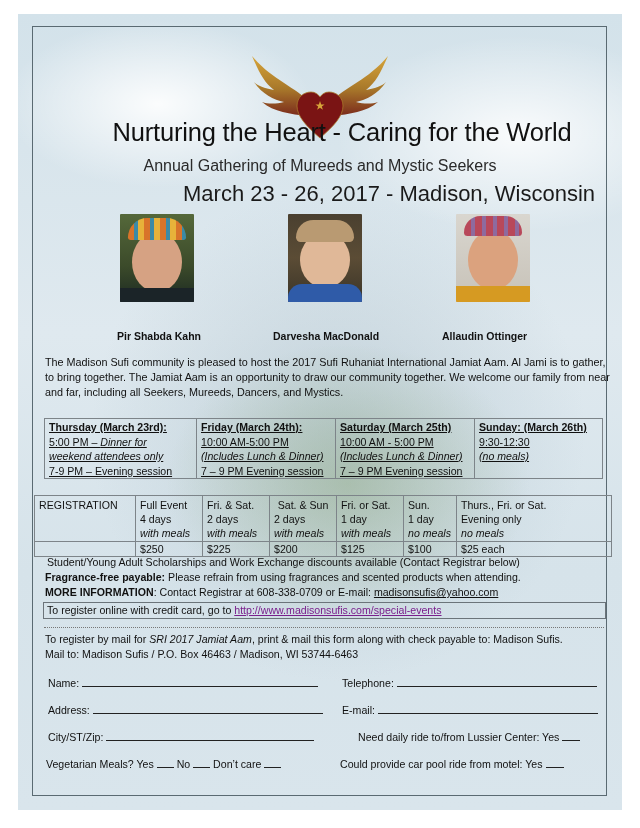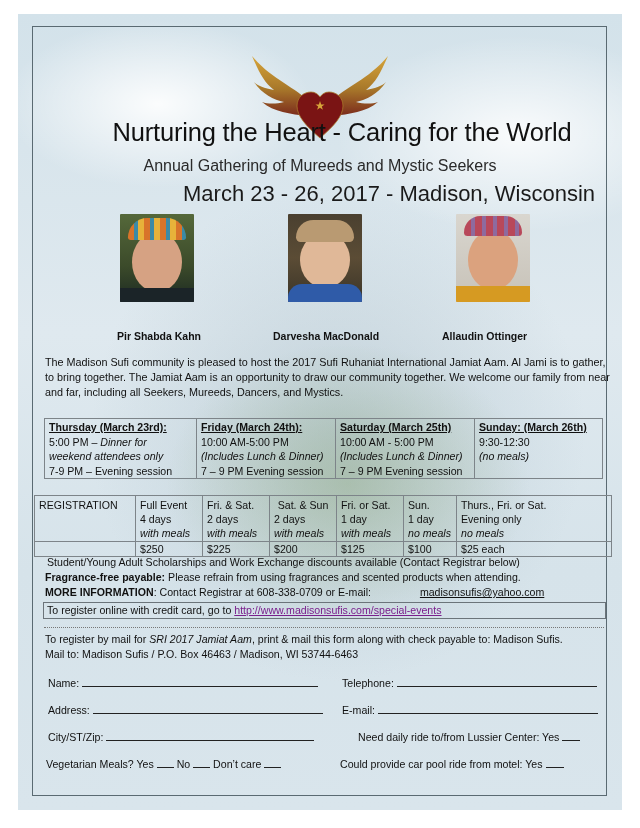--- a/index.html
+++ b/index.html
@@ -27,33 +27,33 @@
 
   .photo { position:absolute; width:74px; height:88px; border-radius:1px; overflow:hidden; }
   .photo .face { position:absolute; border-radius:50%; background:#e3b391; }
   .photo .cap { position:absolute; }
   .caption { position:absolute; top:330px; font-size:10.5px; font-weight:bold; color:#111; white-space:nowrap; text-align:center; }
 
   .intro { position:absolute; left:45px; top:355px; width:570px; font-size:10.8px; line-height:15.2px; color:#111; }
 
   table { border-collapse:collapse; position:absolute; }
   .sched { left:44px; top:418px; width:559px; }
-  .sched td { border:1px solid #7d8489; vertical-align:top; padding:1px 4px 0 4px; font-size:10.6px; line-height:14.5px; white-space:nowrap; }
+  .sched td { border:1px solid #7d8489; vertical-align:top; padding:1px 4px 0 4px; font-size:10.6px; line-height:14.5px; white-space:nowrap;text-decoration:underline; }
   .sched .hd { font-weight:bold; text-decoration:underline; }
   .it { font-style:italic; }
 
   .reg { left:34px; top:495px; width:578px; }
   .reg td { border-left:1px solid #7d8489; border-right:1px solid #7d8489; padding:0 4px; font-size:10.6px; line-height:14.2px; vertical-align:top; white-space:nowrap; }
   .reg tr.top td { border-top:1px solid #7d8489; padding-top:2px; }
   .reg tr.price td { border-top:1px solid #7d8489; border-bottom:1px solid #7d8489; }
   .reg .rh { font-weight:normal; }
 
   .line { position:absolute; left:45px; font-size:10.6px; white-space:nowrap; color:#111; }
   .b { font-weight:bold; }
-  .u { text-decoration:underline;margin-left:46px; }
+  .u { text-decoration:underline; }
   .online-box { position:absolute; left:43px; top:602px; width:563px; height:17px; border:1px solid #6b747a; box-sizing:border-box; }
   .online { position:absolute; left:47px; top:604px; font-size:10.6px; white-space:nowrap; }
   .link { color:#7a1f8c; text-decoration:underline; }
   .dots { position:absolute; left:44px; top:627px; width:560px; border-top:1px dotted #777; }
 
   .form-label { position:absolute; font-size:10.6px; white-space:nowrap; color:#111; }
   .blank { display:inline-block; border-bottom:1px solid #222; height:10px; vertical-align:baseline; }
 </style>
 </head>
 <body>

